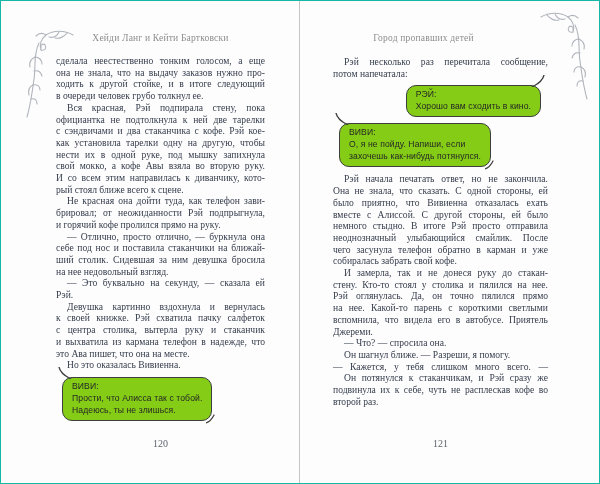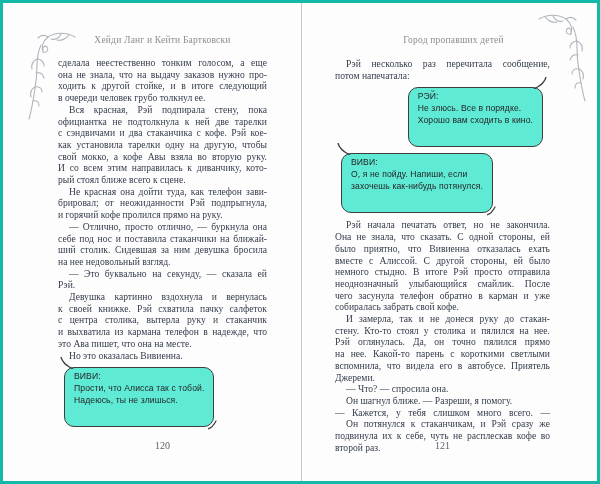--- a/index.html
+++ b/index.html
@@ -1,42 +1,42 @@
 <!DOCTYPE html>
 <html lang="ru"><head>
 <meta charset="utf-8">
 <title>Book spread</title>
 <style>
   html,body{margin:0;padding:0;background:#ffffff;}
   .frame{
     position:relative;width:600px;height:484px;box-sizing:border-box;
-    background:#fdfdfd;border:3px solid #14b8a6;overflow:hidden;
+    background:#fdfdfd;border:1px solid #14b8a6;overflow:hidden;
     font-family:"Liberation Serif",serif;color:#343c4c;
   }
   .page-divider{position:absolute;left:298px;top:0;width:1px;height:100%;background:#c6c6c6;}
 
   .running-header{position:absolute;top:32px;font-size:9.5px;letter-spacing:.2px;color:#8d8d8d;text-align:center;}
   .running-header.lft{left:55px;width:209px;}
-  .running-header.rgt{left:343px;width:215px;}
+  .running-header.rgt{left:315px;width:215px;}
 
   .page-text{position:absolute;font-size:9.6px;line-height:11.7px;}
   .page-text.lft{top:54px;left:55px;width:209px;}
   .page-text.rgt{top:55px;left:332px;width:215px;}
 
   .para{margin:0;}
   .line{text-align:justify;text-align-last:justify;}
   .line.last{text-align-last:left;}
   .para.indent .line:first-child{text-indent:11px;}
 
   .bubble-row{position:relative;display:flex;margin:6px 0;}
   .bubble-row.left{justify-content:flex-start;padding-left:6px;}
   .bubble-row.right{justify-content:flex-end;padding-right:7px;}
   .bubble{
-    position:relative;border:1.4px solid #3e3e3e;border-radius:10px;background:#5eead4;
-    padding:2px 9px 20px 9px;
+    position:relative;border:1.4px solid #3e3e3e;border-radius:10px;background:#84cc16;
+    padding:2px 9px 4px 9px;
     font-family:"Liberation Sans",sans-serif;font-size:8.6px;line-height:12px;
     letter-spacing:.1px;color:#262626;
   }
   .bline{text-align:left;text-align-last:left;white-space:nowrap;}
   .tail{position:absolute;}
   .tail.tl{top:-11px;left:-5px;}
   .tail.tr{top:-11px;right:-5px;}
   .tail.br{bottom:-4px;right:-5px;}
 
   .page-number{position:absolute;top:437px;font-size:10px;color:#5d636c;text-align:center;}
@@ -93,20 +93,21 @@
         <div class="line">сделала неестественно тонким голосом, а еще</div>
         <div class="line">она не знала, что на выдачу заказов нужно про-</div>
         <div class="line">ходить к другой стойке, и в итоге следующий</div>
         <div class="line last">в очереди человек грубо толкнул ее.</div>
       </div>
       <div class="para indent">
         <div class="line">Вся красная, Рэй подпирала стену, пока</div>
         <div class="line">официантка не подтолкнула к ней две тарелки</div>
         <div class="line">с сэндвичами и два стаканчика с кофе. Рэй кое-</div>
         <div class="line">как установила тарелки одну на другую, чтобы</div>
+        <div class="line">нести их в одной руке, под мышку запихнула</div>
         <div class="line">свой мокко, а кофе Авы взяла во вторую руку.</div>
         <div class="line">И со всем этим направилась к диванчику, кото-</div>
         <div class="line last">рый стоял ближе всего к сцене.</div>
       </div>
       <div class="para indent">
         <div class="line">Не красная она дойти туда, как телефон зави-</div>
         <div class="line">брировал; от неожиданности Рэй подпрыгнула,</div>
         <div class="line last">и горячий кофе пролился прямо на руку.</div>
       </div>
       <div class="para indent">
@@ -150,21 +151,20 @@
       <div class="para indent">
         <div class="line">Рэй несколько раз перечитала сообщение,</div>
         <div class="line last">потом напечатала:</div>
       </div>
       <div class="bubble-row right">
         <div class="bubble">
           <svg class="tail tr" width="14" height="12" viewBox="0 0 14 12">
             <path d="M1,12 C7,9 12,5 13,0" fill="none" stroke="#3e3e3e" stroke-width="1.3" stroke-linecap="round"></path>
           </svg>
           <div class="bline">РЭЙ:</div>
-          <div class="bline">Не злюсь. Все в порядке.</div>
           <div class="bline">Хорошо вам сходить в кино.</div>
         </div>
       </div>
       <div class="bubble-row left">
         <div class="bubble">
           <svg class="tail tl" width="14" height="12" viewBox="0 0 14 12">
             <path d="M13,12 C7,9 2,5 1,0" fill="none" stroke="#3e3e3e" stroke-width="1.3" stroke-linecap="round"></path>
           </svg>
           <svg class="tail br" width="10" height="10" viewBox="0 0 10 10">
             <path d="M0,9 C3,8 6,5 8,1" fill="none" stroke="#3e3e3e" stroke-width="1.2" stroke-linecap="round"></path>

